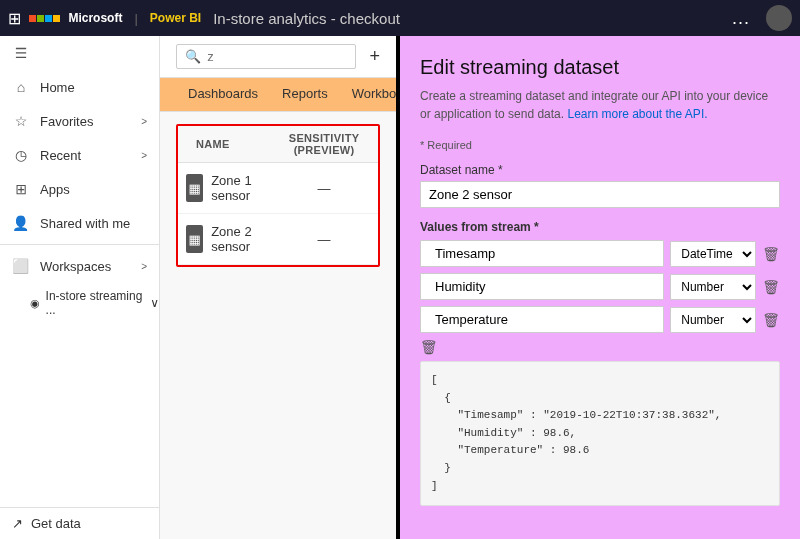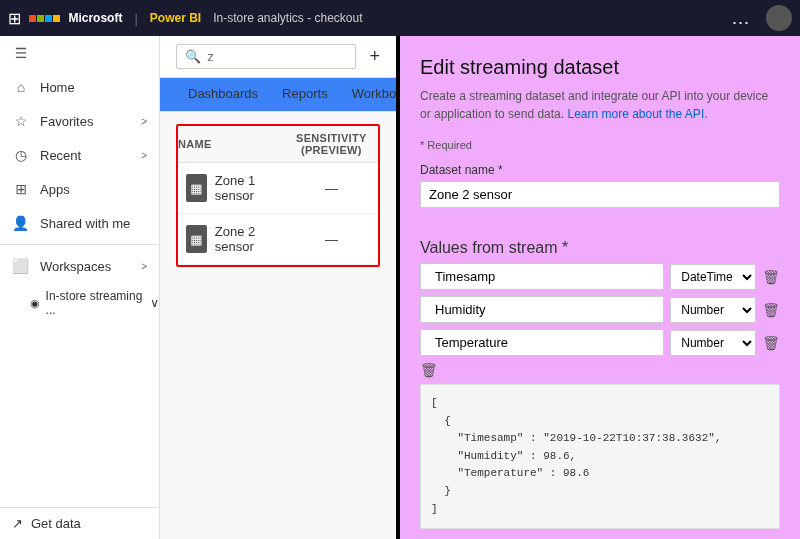--- a/index.html
+++ b/index.html
@@ -4,21 +4,21 @@
   <style>
     * { box-sizing: border-box; margin: 0; padding: 0; }
     body { font-family: 'Segoe UI', Arial, sans-serif; font-size: 13px; background: #fff; width: 800px; height: 539px; overflow: hidden; display: flex; flex-direction: column; }
 
     
     .topbar { background: #1a1a2e; height: 36px; display: flex; align-items: center; padding: 0 8px; gap: 8px; flex-shrink: 0; }
     .topbar-grid { color: #fff; font-size: 16px; }
     .topbar-microsoft { color: #fff; font-size: 12px; font-weight: 600; display: flex; align-items: center; gap: 4px; }
     .topbar-divider { color: #666; margin: 0 4px; }
     .topbar-powerbi { color: #f2c811; font-size: 12px; font-weight: 700; display: flex; align-items: center; gap: 4px; }
-    .topbar-title { color: #ccc; font-size: 12px; margin-left: 4px; text-align: center; }
+    .topbar-title { color: #ccc; font-size: 15px; margin-left: 4px; text-align: center; }
     .topbar-dots { color: #fff; margin-left: auto; font-size: 18px; letter-spacing: 1px; }
     .topbar-avatar { width: 26px; height: 26px; background: #555; border-radius: 50%; margin-left: 8px; }
 
     
     .main-layout { display: flex; flex: 1; overflow: hidden; }
 
     
     .sidebar { width: 160px; background: #fff; border-right: 1px solid #e0e0e0; display: flex; flex-direction: column; flex-shrink: 0; }
     .sidebar-item { display: flex; align-items: center; gap: 10px; padding: 8px 12px; cursor: pointer; color: #333; font-size: 13px; position: relative; }
     .sidebar-item .icon { width: 18px; height: 18px; display: flex; align-items: center; justify-content: center; color: #555; font-size: 14px; }
@@ -28,44 +28,44 @@
     .sidebar-getdata { margin-top: auto; padding: 8px 12px; display: flex; align-items: center; gap: 8px; cursor: pointer; font-size: 13px; color: #333; border-top: 1px solid #e0e0e0; }
 
     
     .content { flex: 1; display: flex; flex-direction: column; overflow: hidden; background: #f8f8f8; position: relative; }
     .content-header { padding: 8px 16px; display: flex; align-items: center; justify-content: space-between; border-bottom: 1px solid #e0e0e0; background: #fff; }
     .search-box { display: flex; align-items: center; gap: 6px; border: 1px solid #ccc; padding: 4px 8px; border-radius: 2px; background: #fff; width: 180px; }
     .search-box input { border: none; outline: none; font-size: 13px; width: 100%; }
     .add-btn { font-size: 18px; color: #333; cursor: pointer; }
 
     
-    .tabs { display: flex; align-items: center; gap: 0; padding: 0 16px; border-bottom: 1px solid #e0e0e0; background: #3b82f6; }
+    .tabs { display: flex; align-items: center; gap: 0; padding: 0 16px; border-bottom: 1px solid #e0e0e0; background: #fdba74; }
     .tab { padding: 8px 12px; font-size: 13px; color: #333; cursor: pointer; border-bottom: 2px solid transparent; white-space: nowrap; }
     .tab.active { border-bottom: 2px solid #f2c811; font-weight: 600; color: #000; }
 
     
     .table-area { padding: 12px 16px; flex: 1; overflow: auto; }
     .dataset-table { width: 100%; border-collapse: collapse; }
-    .dataset-table th { text-align: left; font-size: 11px; font-weight: 600; color: #555; padding: 6px 0; border-bottom: 1px solid #e0e0e0; text-transform: uppercase; letter-spacing: 0.3px; }
+    .dataset-table th { text-align: left; font-size: 11px; font-weight: 600; color: #555; padding: 6px 18px; border-bottom: 1px solid #e0e0e0; text-transform: uppercase; letter-spacing: 0.3px; }
     .dataset-table td { padding: 10px 8px; border-bottom: 1px solid #f0f0f0; font-size: 13px; color: #333; vertical-align: middle; }
     .dataset-row { background: #fff; }
     .dataset-icon { width: 28px; height: 28px; background: #555; border-radius: 2px; display: flex; align-items: center; justify-content: center; color: #fff; font-size: 13px; margin-right: 8px; }
     .dataset-name-cell { display: flex; align-items: center; }
     .sensitivity-col { color: #888; font-size: 12px; text-align: center; }
     .red-outline { border: 2px solid #e00; border-radius: 2px; }
 
     
     .right-panel { width: 404px; background: #f0abfc; border-left: 4px solid #000000; display: flex; flex-direction: column; overflow: hidden; flex-shrink: 0; padding: 20px 20px 12px 20px; }
     .panel-title { font-size: 20px; font-weight: 300; color: #111; margin-bottom: 8px; }
     .panel-desc { font-size: 12px; color: #555; margin-bottom: 16px; line-height: 1.5; }
     .panel-desc a { color: #0066cc; text-decoration: none; }
     .required-note { font-size: 11px; color: #555; margin-bottom: 12px; }
     .field-label { font-size: 12px; color: #333; margin-bottom: 4px; font-weight: 500; }
     .text-input { width: 100%; border: 1px solid #ccc; padding: 5px 8px; font-size: 13px; border-radius: 1px; margin-bottom: 12px; outline: none; }
-    .stream-values-label { font-size: 16px; color: #333; margin-bottom: 6px; font-weight: 400; margin-top: 19px; }
+    .stream-values-label { font-size: 12px; color: #333; margin-bottom: 6px; font-weight: 700; }
     .stream-row { display: flex; align-items: center; gap: 6px; margin-bottom: 6px; }
     .stream-row input { flex: 1; border: 1px solid #ccc; padding: 5px 14px; font-size: 13px; border-radius: 1px; outline: none; }
     .stream-row select { border: 1px solid #ccc; padding: 4px 6px; font-size: 12px; border-radius: 1px; background: #fff; }
     .stream-row .del-btn { color: #555; cursor: pointer; font-size: 14px; flex-shrink: 0; }
     .json-preview { background: #f5f5f5; border: 1px solid #e0e0e0; padding: 10px; font-size: 11px; font-family: 'Courier New', monospace; color: #333; border-radius: 2px; margin-bottom: 12px; line-height: 1.6; white-space: pre; }
 
     
     .ms-logo { display: flex; gap: 1px; }
     .ms-sq { width: 7px; height: 7px; }
   </style>

